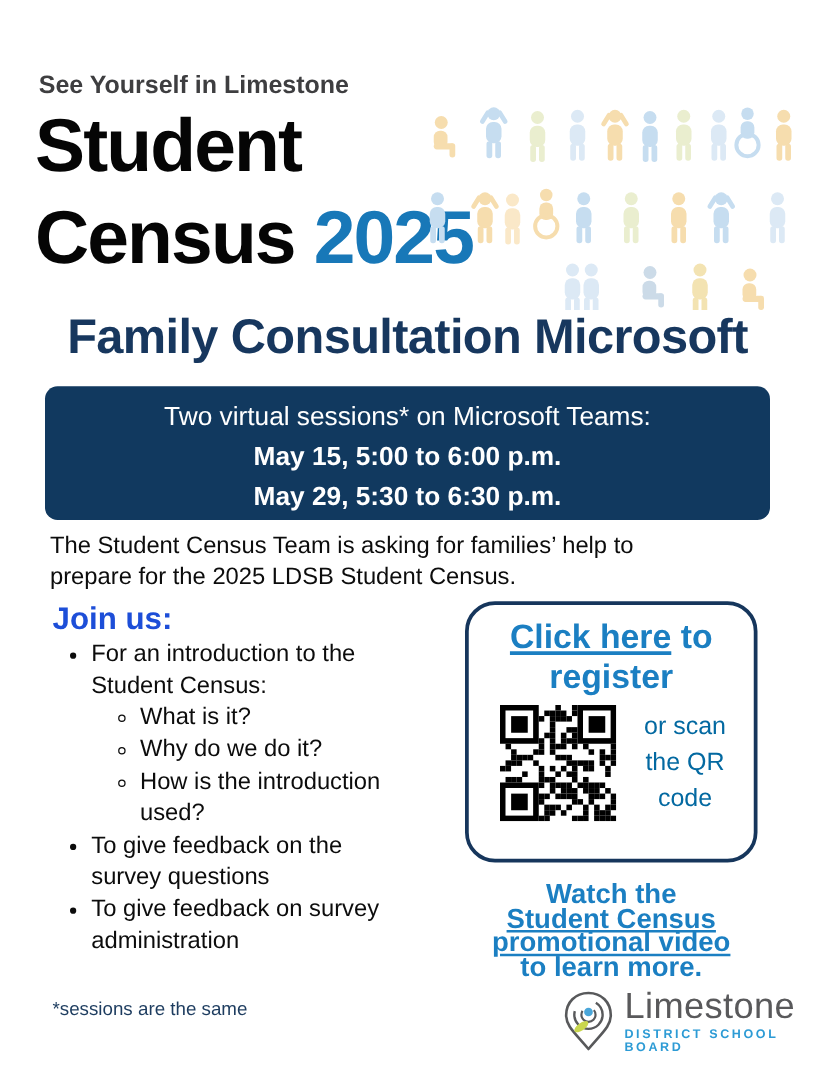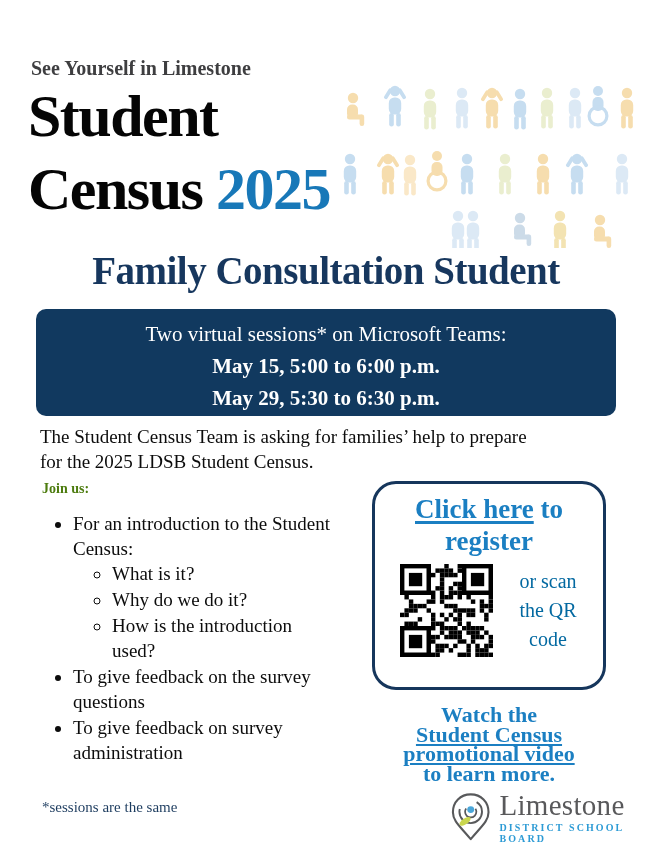--- a/index.html
+++ b/index.html
@@ -1,35 +1,35 @@
 <!DOCTYPE html>
 <html><head>
 <meta charset="utf-8">
 <style>
   * { margin:0; padding:0; box-sizing:border-box; }
   html,body { background:#ffffff; }
   body { font-family:"Liberation Sans", sans-serif; }
-  .page { position:relative; width:652px; height:856px; background:#ffffff; overflow:hidden;font-family:Liberation Serif, serif; }
+  .page { position:relative; width:652px; height:856px; background:#ffffff; overflow:hidden; }
 
   .kicker { position:absolute; left:31px; top:57px; font-size:20px; font-weight:700; color:#3e3e40; }
   .title { position:absolute; left:28px; top:80px; font-size:60px; line-height:73px; font-weight:800; color:#050505; letter-spacing:-1.5px; }
   .title .year { color:#1878b8; }
 
   .people { position:absolute; left:330px; top:50px; width:322px; height:198px; }
 
   .subtitle { position:absolute; left:0; top:248px; width:652px; text-align:center; font-size:39px; font-weight:800; color:#17375e; letter-spacing:-0.5px; }
 
   .banner { position:absolute; left:36px; top:309px; width:580px; height:107px; background:#11395f; border-radius:10px; color:#ffffff; text-align:center; padding-top:9px; }
   .banner div { font-size:21px; line-height:32px; }
   .banner .b-line1 { font-weight:400; }
   .banner .b-line2, .banner .b-line3 { font-weight:700; }
 
   .intro { position:absolute; left:40px; top:424px; width:512px; font-size:19px; line-height:25px; color:#0c0c0c; }
 
-  .join-heading { position:absolute; left:42px; top:481px; font-size:14px; font-weight:700; color:#4d7c0f; }
+  .join-heading { position:absolute; left:42px; top:481px; font-size:25px; font-weight:700; color:#1d4ed8; }
 
   .bullets { position:absolute; left:40px; top:511px; width:292px; font-size:19px; line-height:25px; color:#0c0c0c; }
   .bullets ul { list-style:disc; padding-left:33px; }
   .bullets ul ul { list-style:circle; padding-left:39px; }
   .bullets li { margin-bottom:1px; }
 
   .register-box { position:absolute; left:372px; top:481px; width:234px; height:209px; border:3px solid #16365c; border-radius:24px; background:#ffffff; }
   .register-title { margin-top:9px; padding:0 18px; text-align:center; font-size:27px; line-height:32px; font-weight:700; color:#1b7fc2; }
   .register-title .u { text-decoration:underline; text-decoration-thickness:2.5px; text-underline-offset:3px; cursor:pointer; }
   .qr-row { display:flex; align-items:center; margin-top:7px; padding-left:25px; gap:12px; }
@@ -107,21 +107,21 @@
     <use href="#pf-armsup" x="247" y="123" fill="#c6ddf0"></use>
     <use href="#pf-stand" x="292" y="123" fill="#dce9f5"></use>
 
     <use href="#pf-stand" x="128" y="180" fill="#dce9f5"></use>
     <use href="#pf-stand" x="143" y="180" fill="#dce9f5"></use>
     <use href="#pf-sit" x="192" y="180" fill="#ccdbe8"></use>
     <use href="#pf-stand" x="230" y="180" fill="#f3e3b2"></use>
     <use href="#pf-sit" x="272" y="182" fill="#f6ddae"></use>
   </svg>
 
-  <div class="subtitle">Family Consultation Student</div>
+  <div class="subtitle">Family Consultation Microsoft</div>
 
   <div class="banner">
     <div class="b-line1">Two virtual sessions* on Microsoft Teams:</div>
     <div class="b-line2">May 15, 5:00 to 6:00 p.m.</div>
     <div class="b-line3">May 29, 5:30 to 6:30 p.m.</div>
   </div>
 
   <div class="intro">The Student Census Team is asking for families’ help to prepare for the 2025 LDSB Student Census.</div>
 
   <div class="join-heading">Join us:</div>

